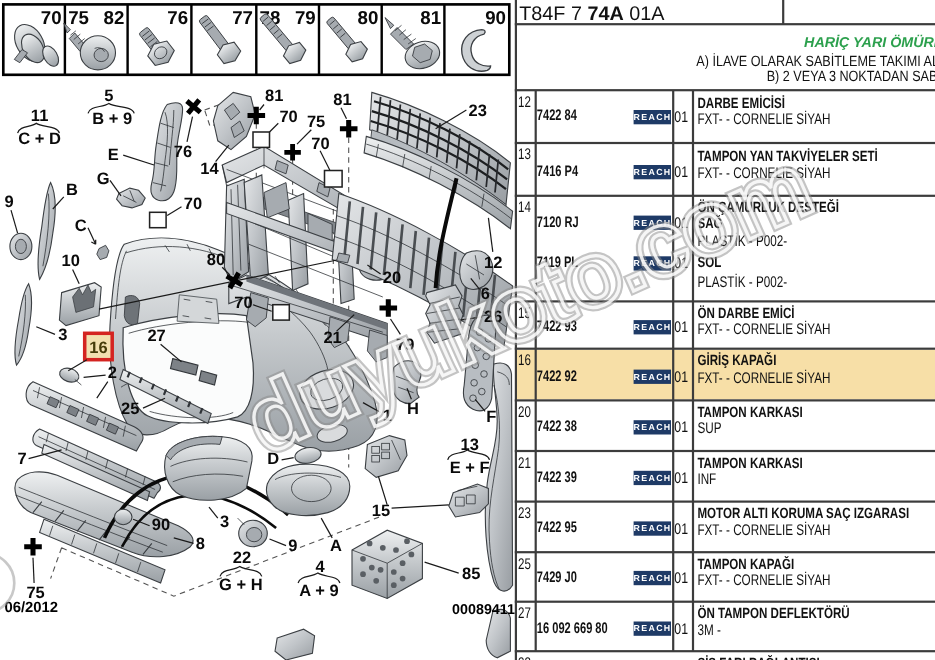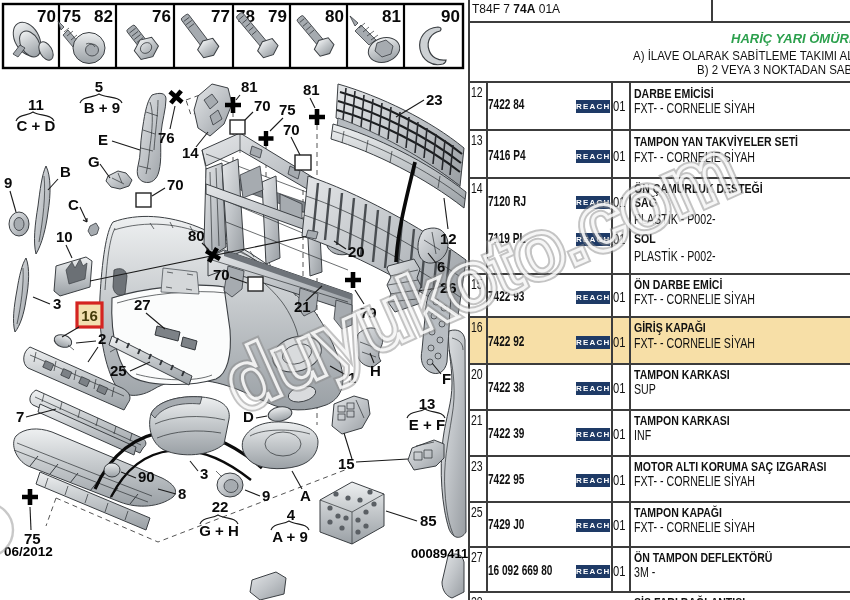--- a/index.html
+++ b/index.html
@@ -17,21 +17,21 @@
 .o1{font-size:14px;transform:scaleX(.8);transform-origin:0 0;}
 </style>
 </head>
 <body>
 
 <div class="abs" style="left:469px;top:0;width:381px;height:600px;">
 
 <div class="abs" style="left:1px;top:318px;width:380px;height:45px;background:#f7dfa7;"></div>
 </div>
 
-<div class="abs" style="left:472px;top:2px;font-size:12px;">T84F 7 <b>74A</b> 01A</div>
+<div class="abs" style="left:472px;top:2px;font-size:18px;">T84F 7 <b>74A</b> 01A</div>
 
 <div class="vl" style="left:711px;top:0;height:22px;"></div>
 
 <div class="hl" style="left:468px;top:21px;width:382px;"></div>
 
 <div class="abs" style="left:731px;top:31px;font-size:13px;font-style:italic;font-weight:bold;color:#2ca04d;">HARİÇ YARI ÖMÜRLÜ P</div>
 
 <div class="abs" style="left:633px;top:48px;font-size:13.5px;transform:scaleX(.85);transform-origin:0 0;">A) İLAVE OLARAK SABİTLEME TAKIMI ALMA</div>
 
 <div class="abs" style="left:697px;top:62px;font-size:13.5px;transform:scaleX(.85);transform-origin:0 0;">B) 2 VEYA 3 NOKTADAN SABİTLEME</div>

